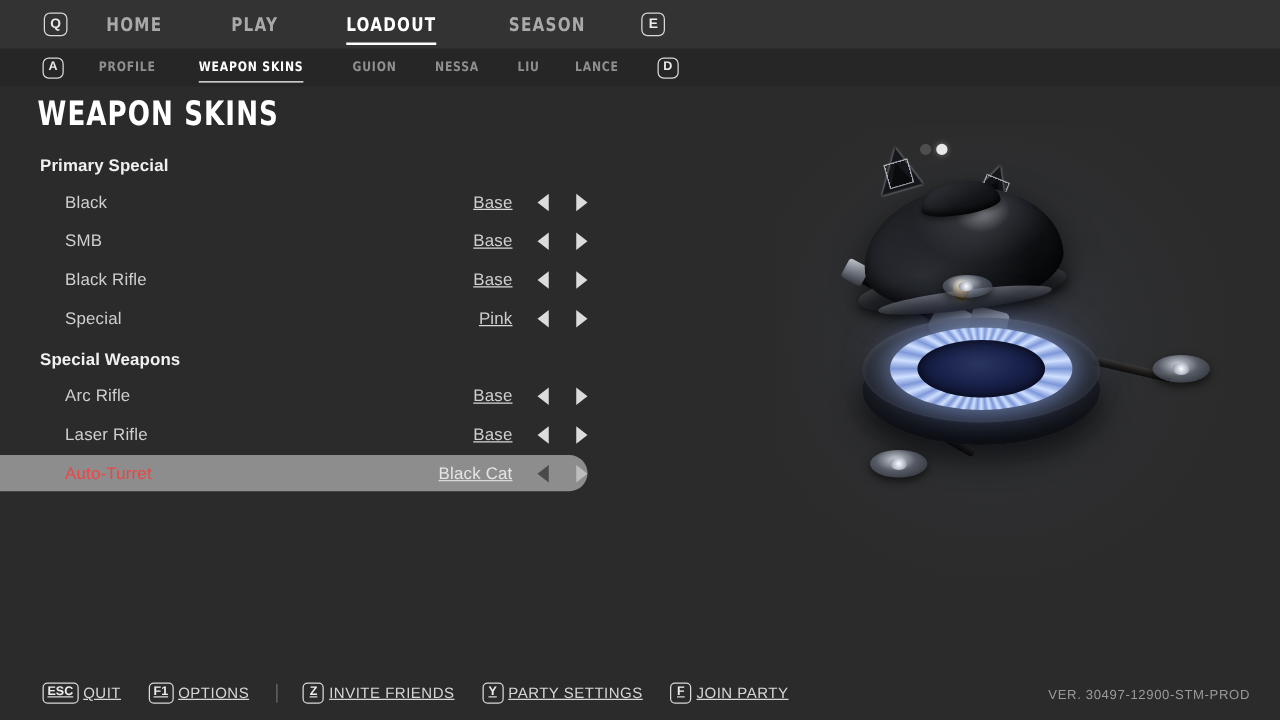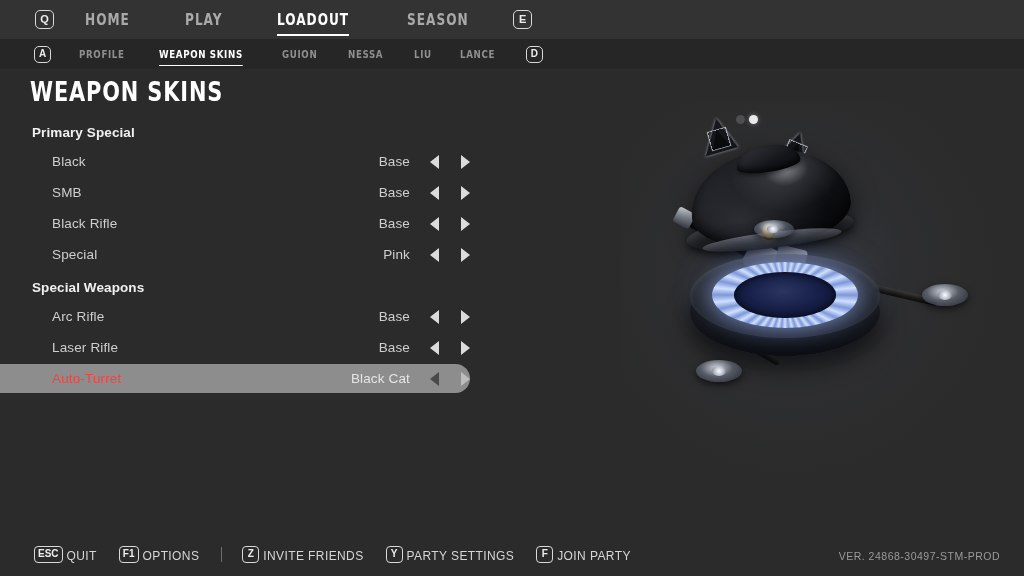--- a/index.html
+++ b/index.html
@@ -214,35 +214,35 @@
     padding-left:52px; padding-right:30px;
   }
   .row .hl {
     position:absolute; left:0; top:1px; width:470px; height:29px;
     border-radius:0 16px 16px 0; background:#8d8d8d; display:none;
   }
   .row.selected .hl { display:block; }
   .row > * { position:relative; z-index:1; }
   .row-label { font-size:13.5px; color:#cfcfcf; letter-spacing:.15px; }
   .row.selected .row-label { color:#ef4444; }
-  .row-right { margin-left:auto; display:flex; align-items:center; gap:20px; }
+  .row-right { margin-left:auto; display:flex; align-items:center; gap:20px;text-decoration:underline; }
   .row-value { font-size:13.5px; color:#cfcfcf; letter-spacing:.15px; }
   .row.selected .row-value { color:#e5e5e5; }
   .arrow { width:0; height:0; display:inline-block; }
   .arrow.left  { border-top:7px solid transparent; border-bottom:7px solid transparent; border-right:9px solid #dcdcdc; }
   .arrow.right { border-top:7px solid transparent; border-bottom:7px solid transparent; border-left:9px solid #dcdcdc; margin-left:2px; }
   .row.selected .arrow.left  { border-right-color:#4a4a4a; }
   .row.selected .arrow.right { border-left-color:#bdbdbd; }
 
   
   .footer {
     position:absolute; left:0; bottom:0; width:1024px; height:44px;
     display:flex; align-items:center; padding-left:34px;
   }
-  .fitem { display:flex; align-items:flex-end; margin-right:22px; }
+  .fitem { display:flex; align-items:center; margin-right:22px;text-decoration:underline; }
   .fitem .keycap { height:17px; min-width:17px; padding:0 3px; font-size:10px; border-radius:4px; }
   .flabel { font-size:12px; color:#d6d6d6; letter-spacing:.4px; margin-left:4px; text-transform:uppercase; }
   .fsep { width:1px; height:15px; background:#6e6e6e; margin:0 20px 0 0; }
   .version {
     position:absolute; right:24px; bottom:14px; font-size:10.5px;
     color:#9a9a9a; letter-spacing:.5px;
   }
 </style>
 </head>
 <body>
@@ -412,15 +412,15 @@
     <div class="fitem">
       <span class="keycap">Y</span>
       <span class="flabel">PARTY SETTINGS</span>
     </div>
     <div class="fitem">
       <span class="keycap">F</span>
       <span class="flabel">JOIN PARTY</span>
     </div>
   </div>
 
-  <div class="version">VER. 24868-30497-STM-PROD</div>
+  <div class="version">VER. 30497-12900-STM-PROD</div>
 
 </div>
 
 </body></html>

